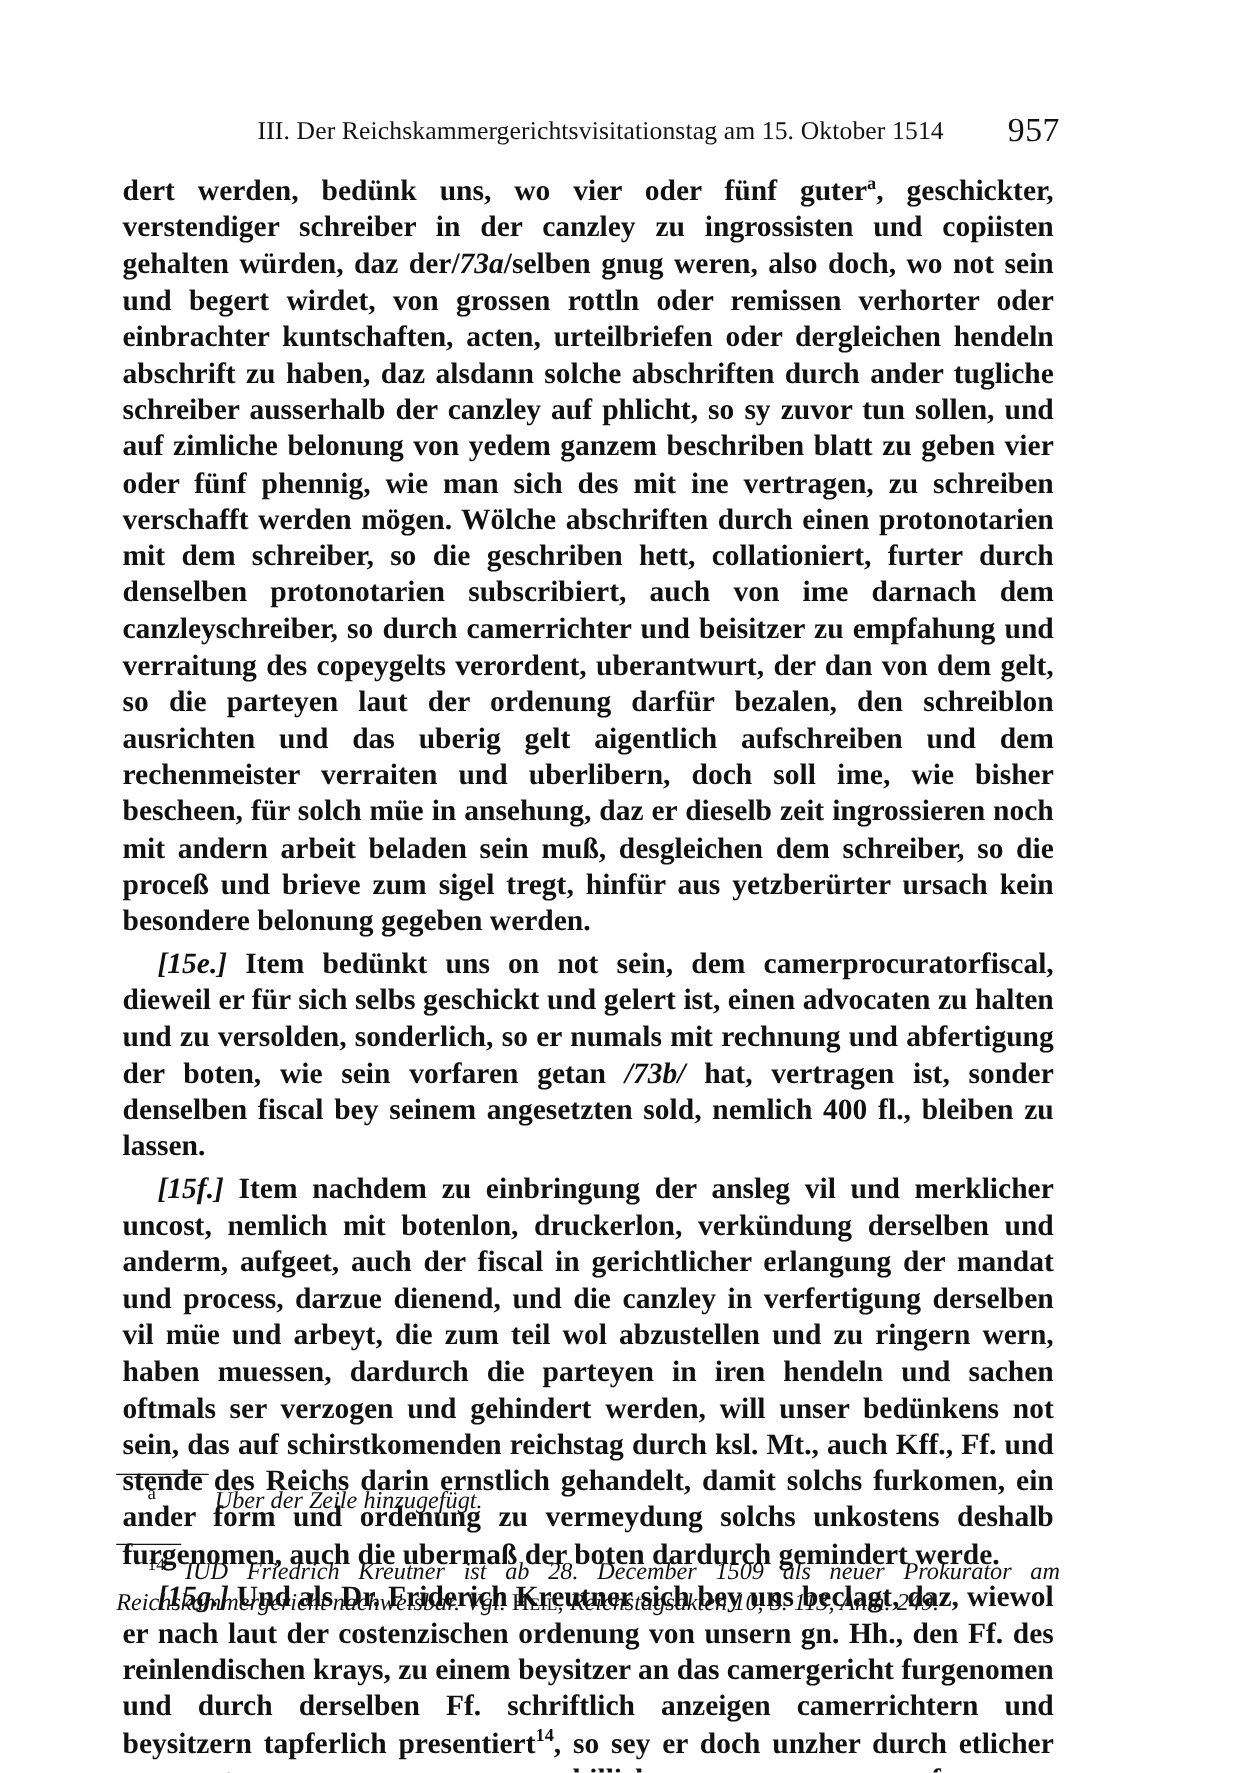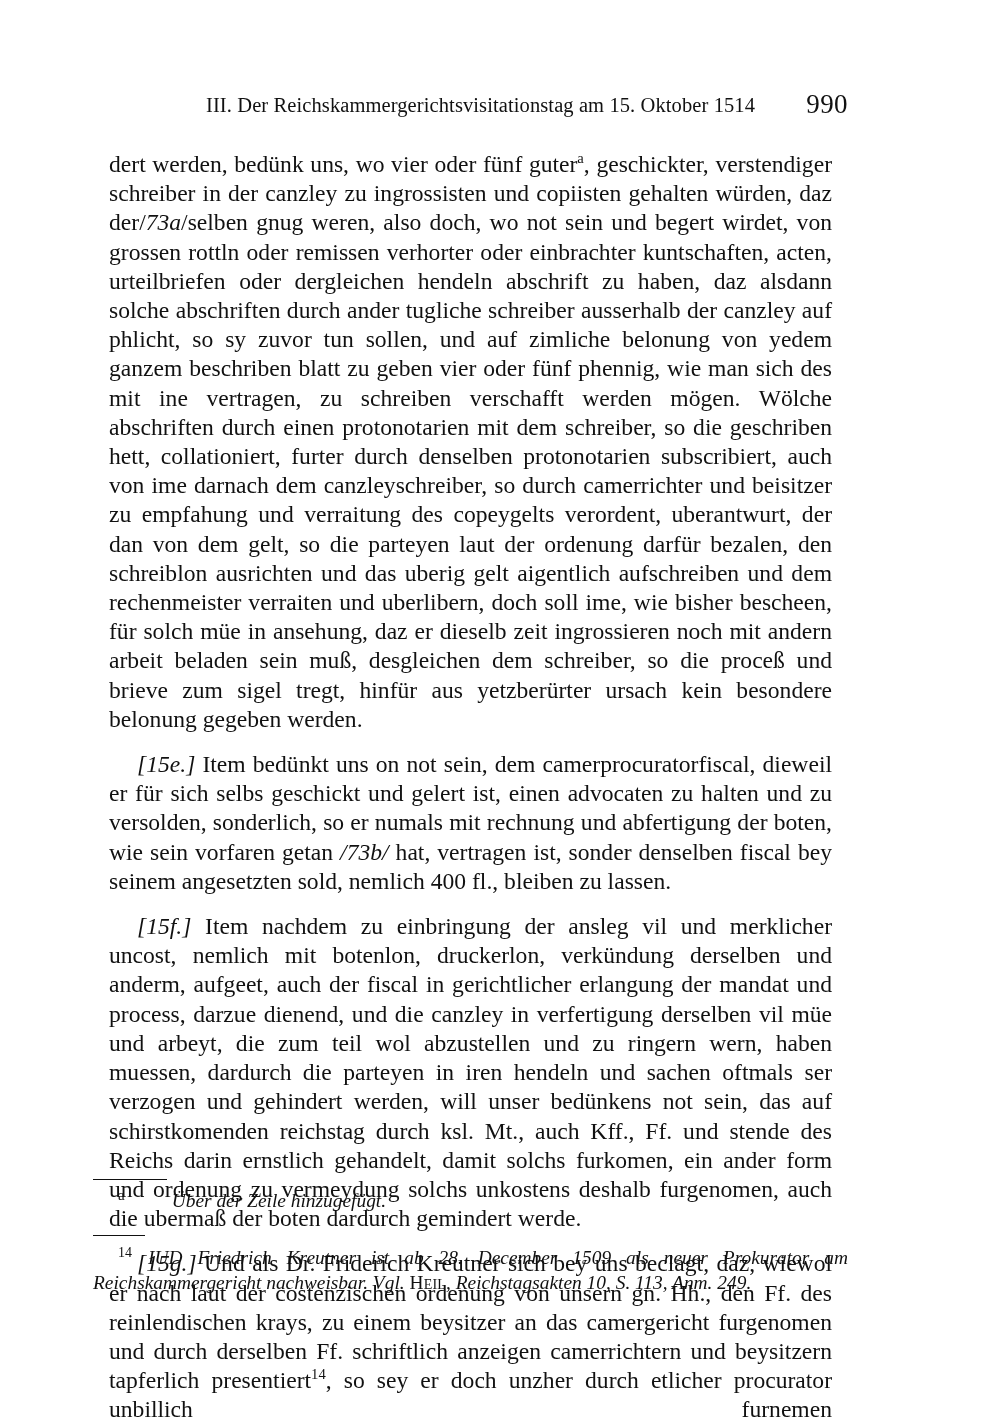--- a/index.html
+++ b/index.html
@@ -55,22 +55,23 @@
     left: 93px;
     top: 118px;
     width: 755px;
     font-size: 23.6px;
     line-height: 29.2px;
     text-align: justify;
     text-justify: inter-word;
     hyphens: none;
   }
   .textblock p {
-    margin: 16px;
+    margin: 5px;
     text-indent: 0;
+    font-weight: bold;
   }
   .textblock p.indent {
     text-indent: 28px;
   }
   .textblock p:last-child {
     text-align: justify;
   }
   
   .textblock p.justify-all {
     text-align-last: justify;
@@ -143,21 +144,21 @@
     letter-spacing: 0.2px;
   }
 </style>
 </head>
 <body>
 
 <div class="page">
 
   <div class="running-head">
     <span class="rh-title">III. Der Reichskammergerichtsvisitationstag am 15. Oktober 1514</span>
-    <span class="rh-folio">990</span>
+    <span class="rh-folio">957</span>
   </div>
 
   <div class="textblock">
 
     <p>
       <span><span>dert werden, bedünk uns, wo vier oder fünf guter</span><sup class="note-ref">a</sup><span>, geschickter, verstendiger schreiber in der canzley zu ingrossisten und copiisten gehalten würden, daz der/</span><i>73a</i><span>/selben gnug weren, also doch, wo not sein und begert wirdet, von grossen rottln oder remissen verhorter oder einbrachter kuntschaften, acten, urteilbriefen oder dergleichen hendeln abschrift zu haben, daz alsdann solche abschriften durch ander tugliche schreiber ausserhalb der canzley auf phlicht, so sy zuvor tun sollen, und auf zimliche belonung von yedem ganzem beschriben blatt zu geben vier oder fünf phennig, wie man sich des mit ine vertragen, zu schreiben verschafft werden mögen. Wölche abschriften durch einen protonotarien mit dem schreiber, so die geschriben hett, collationiert, furter durch denselben protonotarien subscribiert, auch von ime darnach dem canzleyschreiber, so durch camerrichter und beisitzer zu empfahung und verraitung des copeygelts verordent, uberantwurt, der dan von dem gelt, so die parteyen laut der ordenung darfür bezalen, den schreiblon ausrichten und das uberig gelt aigentlich aufschreiben und dem rechenmeister verraiten und uberlibern, doch soll ime, wie bisher bescheen, für solch müe in ansehung, daz er dieselb zeit ingrossieren noch mit andern arbeit beladen sein muß, desgleichen dem schreiber, so die proceß und brieve zum sigel tregt, hinfür aus yetzberürter ursach kein besondere belonung gegeben werden.</span></span>
     </p>
 
     <p class="indent">
       <i>[15e.]</i><span><span> Item bedünkt uns on not sein, dem camerprocuratorfiscal, dieweil er für sich selbs geschickt und gelert ist, einen advocaten zu halten und zu versolden, sonderlich, so er numals mit rechnung und abfertigung der boten, wie sein vorfaren getan </span><i>/73b/</i><span> hat, vertragen ist, sonder denselben fiscal bey seinem angesetzten sold, nemlich 400 fl., bleiben zu lassen.</span></span>

